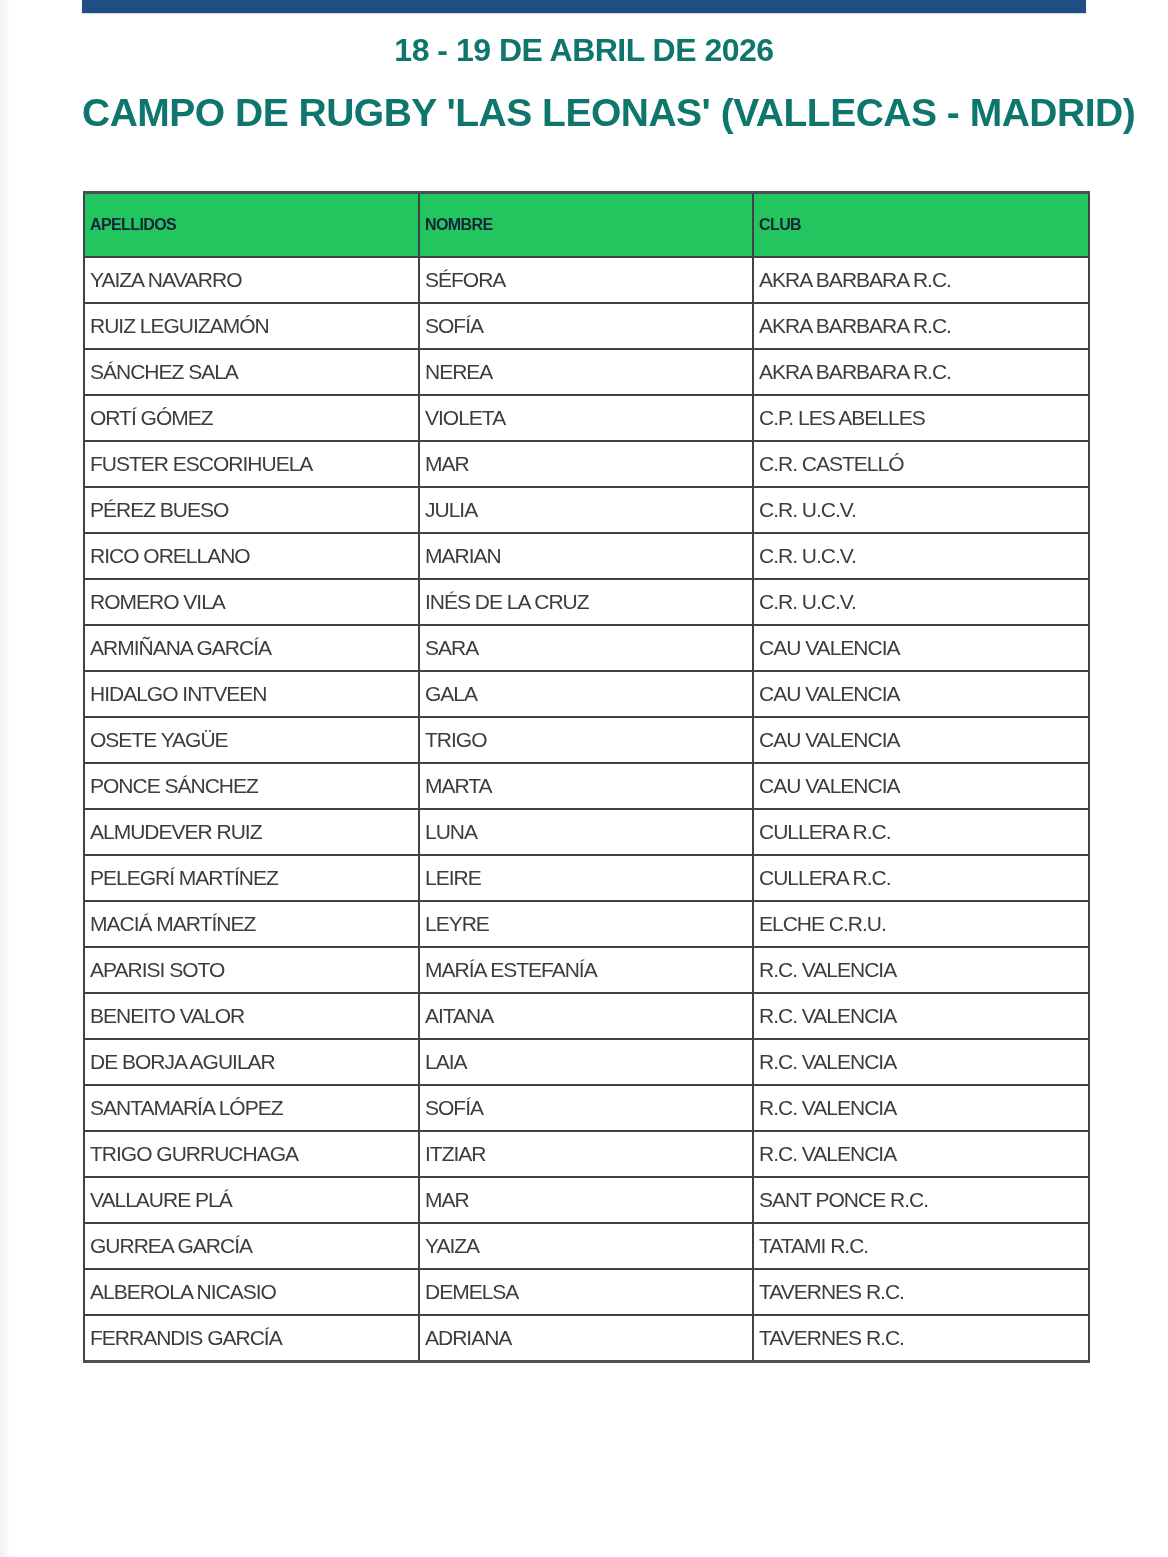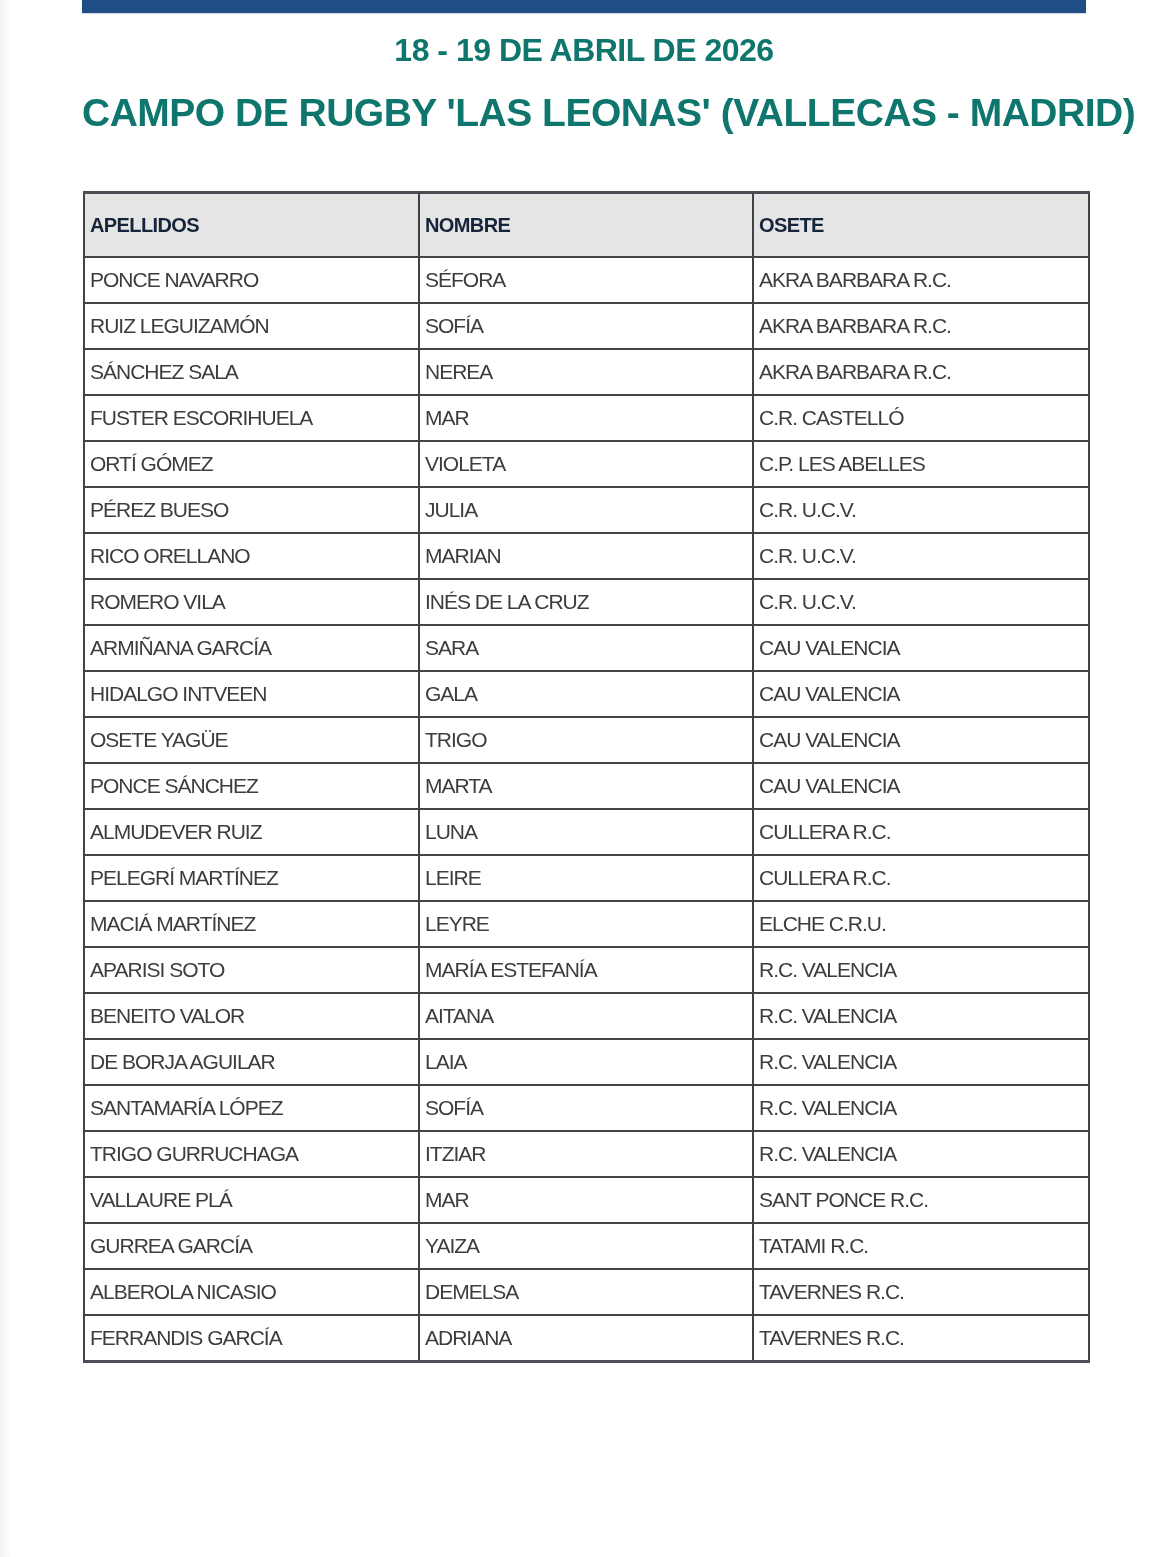--- a/index.html
+++ b/index.html
@@ -62,24 +62,24 @@
     table.roster col.c2 { width: 334px; }
     table.roster col.c3 { width: 336px; }
     table.roster th, table.roster td {
       border: 2px solid #3f4246;
       padding: 0 0 0 5px;
       text-align: left;
       white-space: nowrap;
       overflow: hidden;
     }
     table.roster th {
-      background: #e5e5e5;
+      background: #22c55e;
       color: #16243a;
       font-weight: bold;
-      font-size: 20px;
+      font-size: 16px;
       height: 62px;
       letter-spacing: -0.6px;
       border-top: 3px solid #4b4f55;
     }
     table.roster td {
       background: #ffffff;
       color: #3b3d40;
       font-size: 21px;
       height: 44px;
       letter-spacing: -1px;
@@ -103,50 +103,50 @@
 <table class="roster">
   <colgroup>
     <col class="c1">
       <col class="c2">
       <col class="c3">
   </colgroup>
   <thead>
     <tr>
       <th>APELLIDOS</th>
       <th>NOMBRE</th>
-      <th>OSETE</th>
+      <th>CLUB</th>
     </tr>
   </thead>
   <tbody id="roster-body">
       <tr>
-        <td>PONCE NAVARRO</td>
+        <td>YAIZA NAVARRO</td>
         <td>SÉFORA</td>
         <td>AKRA BARBARA R.C.</td>
       </tr>
       <tr>
         <td>RUIZ LEGUIZAMÓN</td>
         <td>SOFÍA</td>
         <td>AKRA BARBARA R.C.</td>
       </tr>
       <tr>
         <td>SÁNCHEZ SALA</td>
         <td>NEREA</td>
         <td>AKRA BARBARA R.C.</td>
       </tr>
       <tr>
+        <td>ORTÍ GÓMEZ</td>
+        <td>VIOLETA</td>
+        <td>C.P. LES ABELLES</td>
+      </tr>
+      <tr>
         <td>FUSTER ESCORIHUELA</td>
         <td>MAR</td>
         <td>C.R. CASTELLÓ</td>
       </tr>
       <tr>
-        <td>ORTÍ GÓMEZ</td>
-        <td>VIOLETA</td>
-        <td>C.P. LES ABELLES</td>
-      </tr>
-      <tr>
         <td>PÉREZ BUESO</td>
         <td>JULIA</td>
         <td>C.R. U.C.V.</td>
       </tr>
       <tr>
         <td>RICO ORELLANO</td>
         <td>MARIAN</td>
         <td>C.R. U.C.V.</td>
       </tr>
       <tr>

